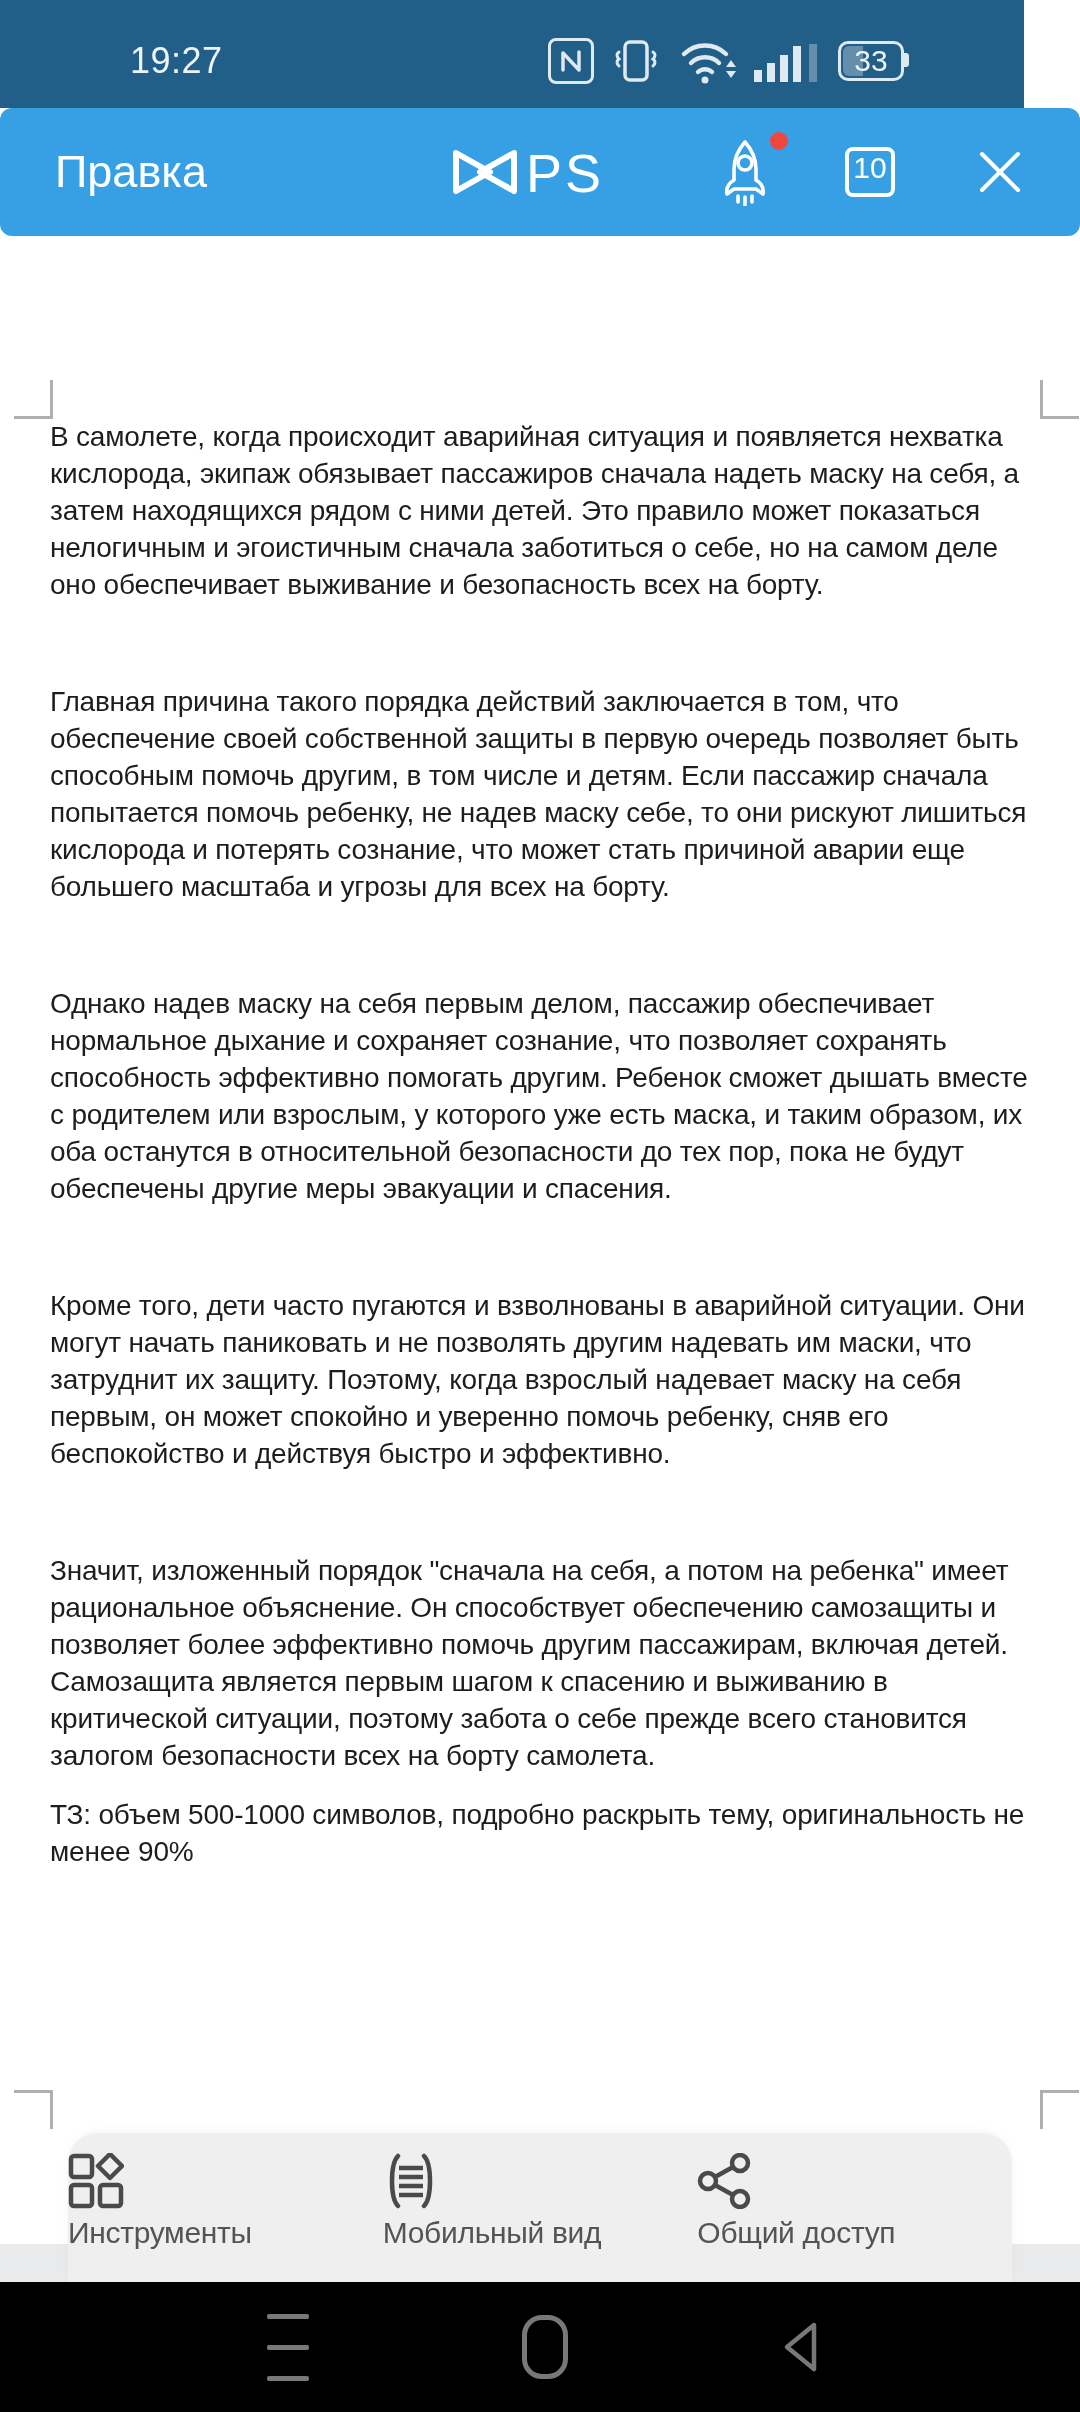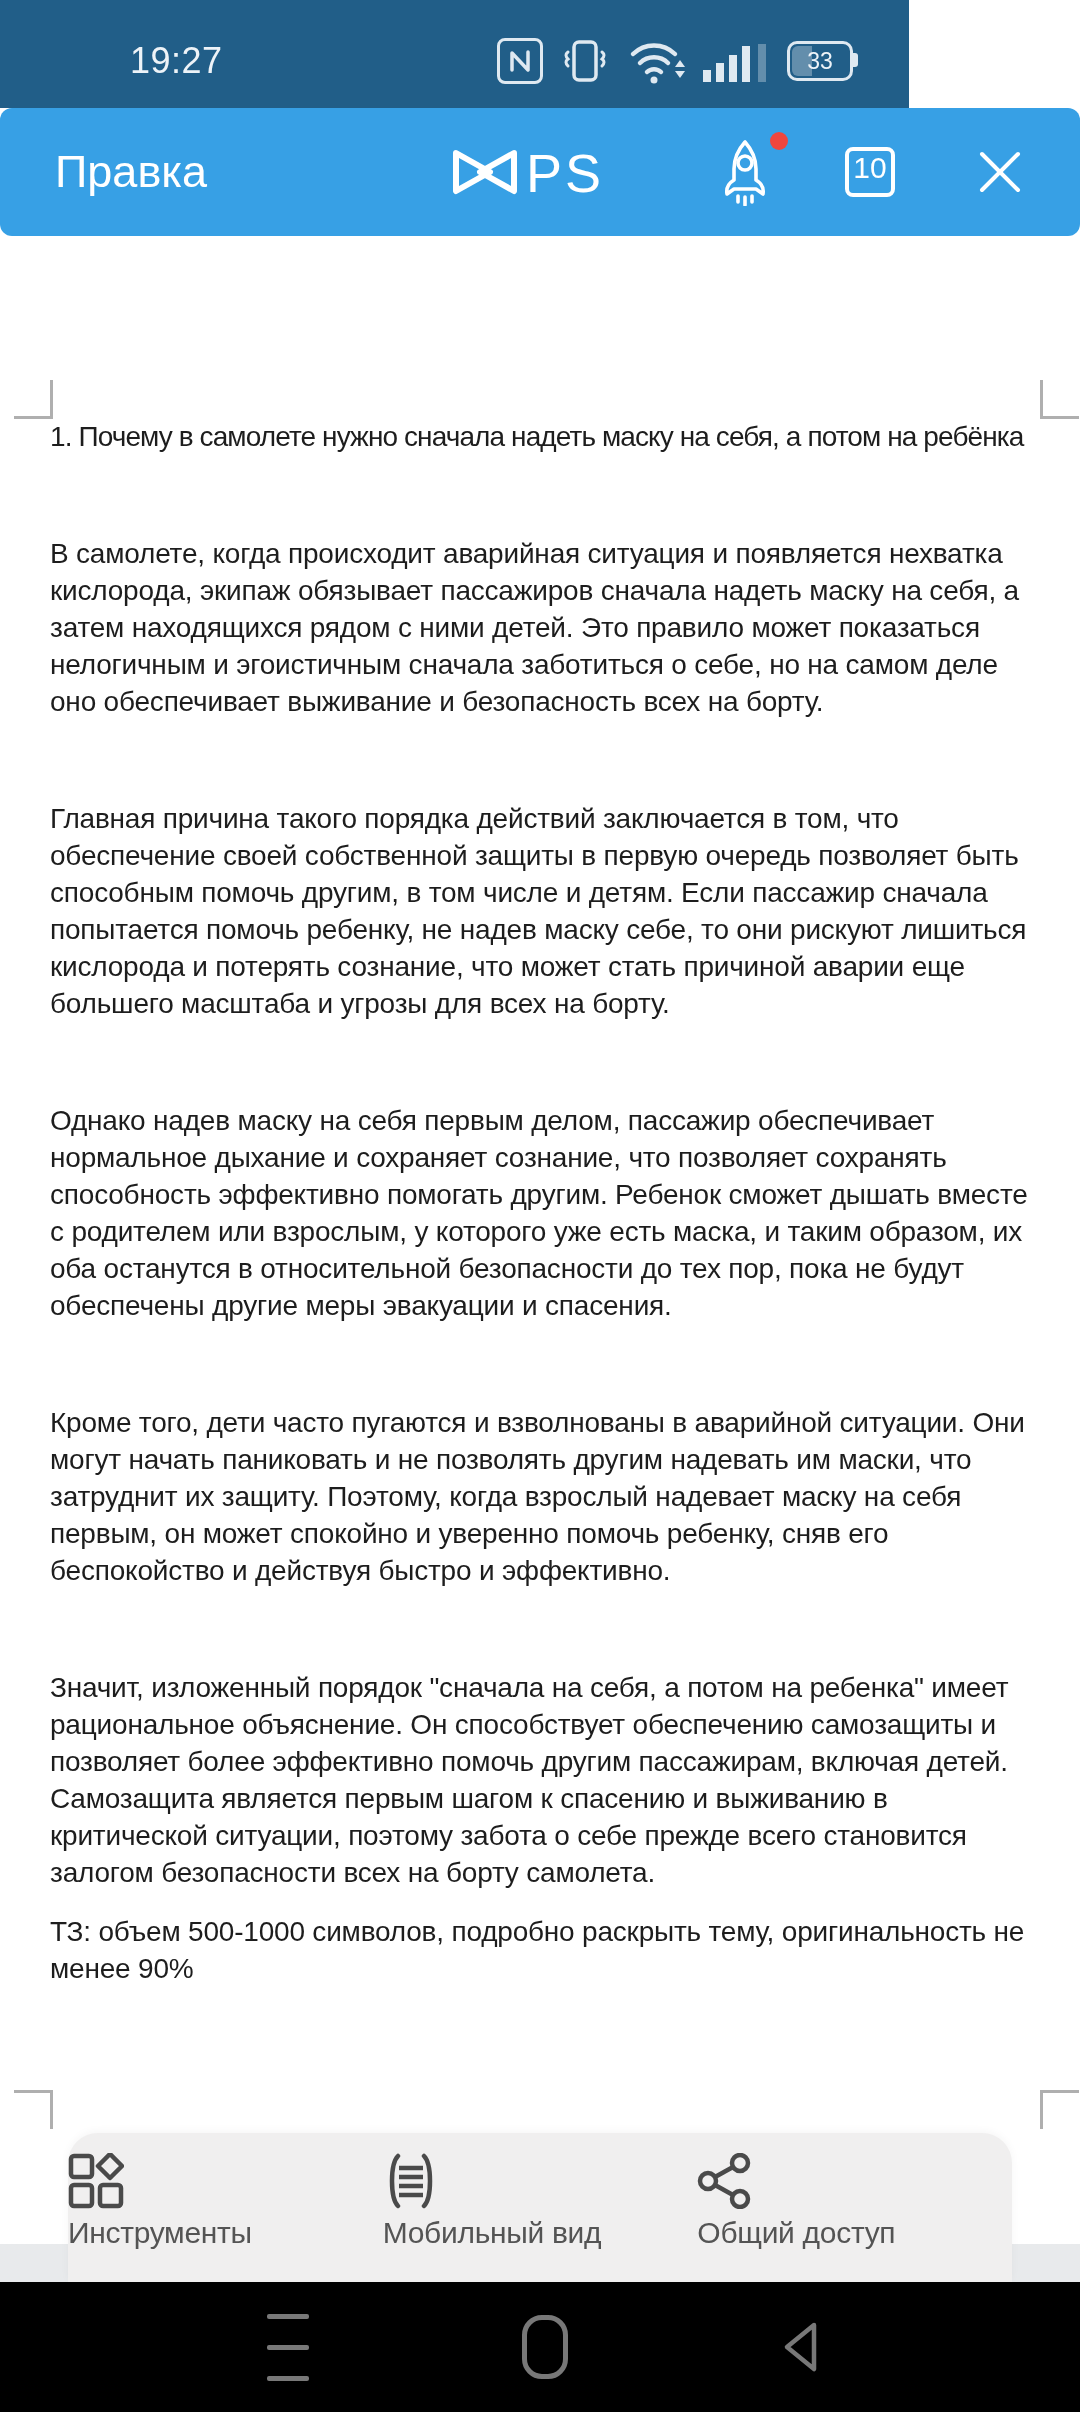--- a/index.html
+++ b/index.html
@@ -1,28 +1,28 @@
 <!DOCTYPE html>
 <html><head>
 <meta charset="utf-8">
 <style>
   html,body{margin:0;padding:0;background:#000;}
   .screen{position:relative;width:1080px;height:2412px;overflow:hidden;background:#fff;
           font-family:"Liberation Sans","DejaVu Sans",sans-serif;}
 
   
-  .status-bar{position:absolute;left:0;top:0;width:909px;height:108px;background:#215E88;
+  .status-bar{position:absolute;left:0;top:0;width:1024px;height:108px;background:#215E88;
               display:flex;align-items:center;justify-content:space-between;
-              padding:14px 56px 0 130px;box-sizing:border-box;color:#EDF3F8;}
+              padding:14px 120px 0 130px;box-sizing:border-box;color:#EDF3F8;}
   .sb-time{font-size:36px;letter-spacing:.5px;}
   .sb-icons{display:flex;align-items:center;gap:16px;}
   .nfc-frame{width:40px;height:40px;border:3px solid #DFE9F1;border-radius:8px;
              display:flex;align-items:center;justify-content:center;}
   .battery{position:relative;width:60px;height:34px;border:3px solid #DFE9F1;border-radius:10px;
-           display:flex;align-items:center;justify-content:center;font-size:23px;color:#EDF3F8;}
+           display:flex;align-items:center;justify-content:center;font-size:30px;color:#EDF3F8;}
   .battery .fill{position:absolute;left:2px;top:2px;bottom:2px;width:34%;background:rgba(223,233,241,.35);
                  border-radius:6px 0 0 6px;}
   .battery .nub{position:absolute;right:-8px;top:9px;width:5px;height:14px;background:#DFE9F1;border-radius:0 3px 3px 0;}
   .battery span{position:relative;z-index:1;}
 
   
   .app-header{position:absolute;left:0;top:108px;width:1080px;height:128px;background:#37A0E5;color:#fff;border-radius:12px;}
   .hdr-title{position:absolute;left:55px;top:50%;transform:translateY(-50%);font-size:45px;}
   .wps-logo{position:absolute;left:452px;top:50%;transform:translateY(-50%);display:flex;align-items:center;}
   .hdr-icon{position:absolute;top:50%;transform:translateY(-50%);cursor:pointer;}
@@ -144,21 +144,20 @@
     </div>
   </div>
 
   <div class="page">
     <div class="corner c-tl"></div>
     <div class="corner c-tr"></div>
     <div class="corner c-bl"></div>
     <div class="corner c-br"></div>
 
     <div class="doc-content">
-      <p class="doc-heading">1. Почему в самолете нужно сначала надеть маску на себя, а потом на ребёнка</p>
       <p>В самолете, когда происходит аварийная ситуация и появляется нехватка кислорода, экипаж обязывает пассажиров сначала надеть маску на себя, а затем находящихся рядом с ними детей. Это правило может показаться нелогичным и эгоистичным сначала заботиться о себе, но на самом деле оно обеспечивает выживание и безопасность всех на борту.</p>
       <p>Главная причина такого порядка действий заключается в том, что обеспечение своей собственной защиты в первую очередь позволяет быть способным помочь другим, в том числе и детям. Если пассажир сначала попытается помочь ребенку, не надев маску себе, то они рискуют лишиться кислорода и потерять сознание, что может стать причиной аварии еще большего масштаба и угрозы для всех на борту.</p>
       <p>Однако надев маску на себя первым делом, пассажир обеспечивает нормальное дыхание и сохраняет сознание, что позволяет сохранять способность эффективно помогать другим. Ребенок сможет дышать вместе с родителем или взрослым, у которого уже есть маска, и таким образом, их оба останутся в относительной безопасности до тех пор, пока не будут обеспечены другие меры эвакуации и спасения.</p>
       <p>Кроме того, дети часто пугаются и взволнованы в аварийной ситуации. Они могут начать паниковать и не позволять другим надевать им маски, что затруднит их защиту. Поэтому, когда взрослый надевает маску на себя первым, он может спокойно и уверенно помочь ребенку, сняв его беспокойство и действуя быстро и эффективно.</p>
       <p class="tight">Значит, изложенный порядок "сначала на себя, а потом на ребенка" имеет рациональное объяснение. Он способствует обеспечению самозащиты и позволяет более эффективно помочь другим пассажирам, включая детей. Самозащита является первым шагом к спасению и выживанию в критической ситуации, поэтому забота о себе прежде всего становится залогом безопасности всех на борту самолета.</p>
       <p class="last">ТЗ: объем 500-1000 символов, подробно раскрыть тему, оригинальность не менее 90%</p>
     </div>
   </div>
 
   <div class="gray-strip"></div>

